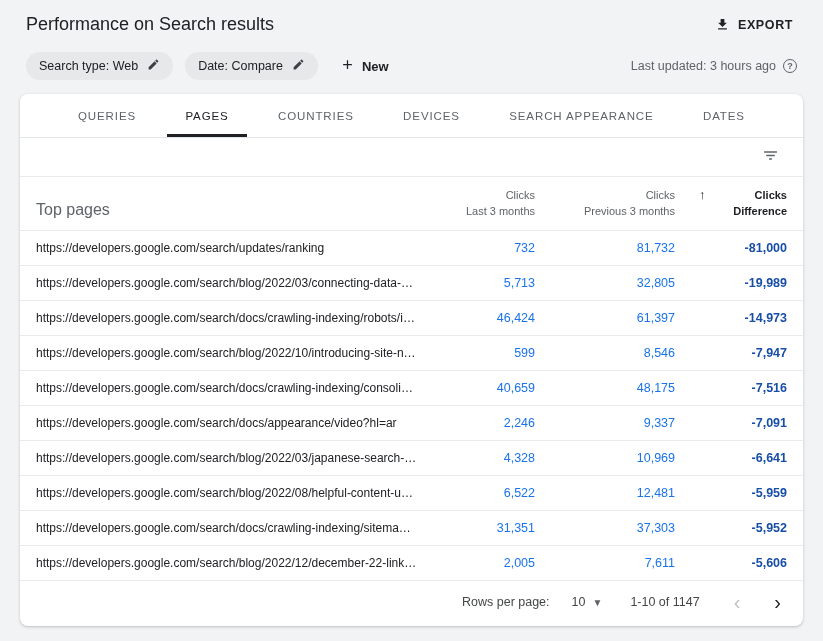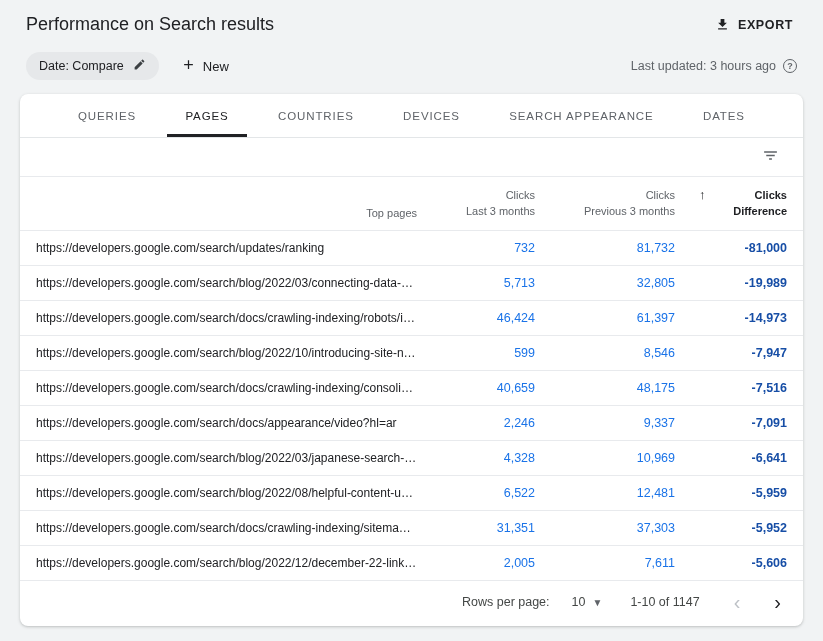--- a/index.html
+++ b/index.html
@@ -32,21 +32,21 @@
   .chips { display: flex; align-items: center; gap: 12px; }
   .chip {
     display: flex; align-items: center; gap: 9px;
     background: #e6e8ea; border: none; border-radius: 15px;
     height: 28px; padding: 0 13px;
     font-family: inherit; font-size: 12.5px; color: #202124; cursor: pointer;
   }
   .new-filter {
     display: flex; align-items: center; gap: 7px;
     background: none; border: none; cursor: pointer; margin-left: 10px;
-    font-family: inherit; font-size: 13px; font-weight: 400; color: #202124;
+    font-family: inherit; font-size: 13px; font-weight: 700; color: #202124;
   }
   .last-updated {
     display: flex; align-items: center; gap: 7px;
     font-size: 12.5px; color: #5f6368;
   }
   .help-circle {
     width: 14px; height: 14px; border: 1.3px solid #5f6368; border-radius: 50%;
     font-size: 9px; line-height: 12px; text-align: center; color: #5f6368;
     display: inline-block; cursor: pointer; font-weight: 700;
   }
@@ -87,21 +87,21 @@
 
   
   table { width: 100%; border-collapse: collapse; table-layout: fixed; }
   col.c-url   { width: auto; }
   col.c-last  { width: 118px; }
   col.c-prev  { width: 140px; }
   col.c-diff  { width: 112px; }
 
   th { font-weight: 400; vertical-align: bottom; }
   .th-pages {
-    text-align: right; font-size: 11px; color: #5f6368;
+    text-align: left; font-size: 16px; color: #5f6368;
     padding: 14px 16px 11px 16px; cursor: pointer; margin-left: 44px;
   }
   .th-num {
     text-align: right; font-size: 11px; color: #5f6368;
     padding: 10px 16px 11px 8px; line-height: 16px; cursor: pointer;
   }
   .th-num.sorted { color: #202124; font-weight: 700; }
   .h-line1 { display: flex; justify-content: flex-end; align-items: center; }
   .th-num.sorted .h-line1 { justify-content: space-between; }
   .sort-arrow { font-size: 13px; font-weight: 400; color: #202124; }
@@ -143,20 +143,28 @@
       <svg width="15" height="15" viewBox="0 0 24 24" fill="#202124">
           <path d="M19 9h-4V3H9v6H5l7 7 7-7zM5 18v2h14v-2H5z"></path>
         </svg>
     </span>
     <span>EXPORT</span>
   </button>
 </div>
 
 <div class="filter-bar">
   <div class="chips">
+    <button class="chip">
+      <span>Search type: Web</span>
+      <span>
+        <svg width="13" height="13" viewBox="0 0 24 24" fill="#3c4043">
+            <path d="M3 17.25V21h3.75L17.81 9.94l-3.75-3.75L3 17.25zM20.71 7.04c.39-.39.39-1.02 0-1.41l-2.34-2.34c-.39-.39-1.02-.39-1.41 0l-1.83 1.83 3.75 3.75 1.83-1.83z"></path>
+          </svg>
+      </span>
+    </button>
     <button class="chip">
       <span>Date: Compare</span>
       <span>
         <svg width="13" height="13" viewBox="0 0 24 24" fill="#3c4043">
             <path d="M3 17.25V21h3.75L17.81 9.94l-3.75-3.75L3 17.25zM20.71 7.04c.39-.39.39-1.02 0-1.41l-2.34-2.34c-.39-.39-1.02-.39-1.41 0l-1.83 1.83 3.75 3.75 1.83-1.83z"></path>
           </svg>
       </span>
     </button>
     <button class="new-filter">
       <span>

